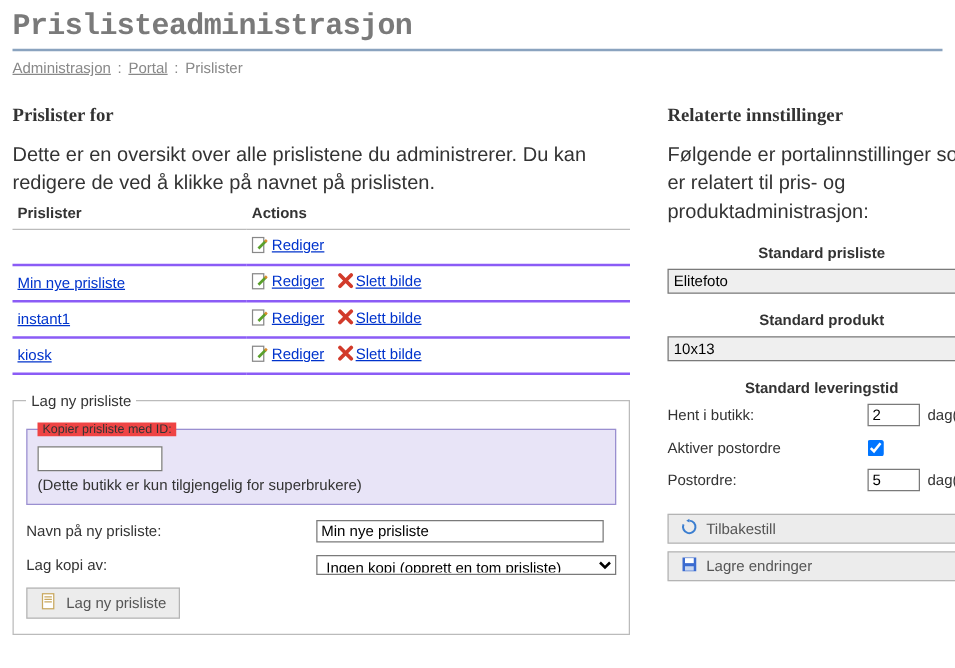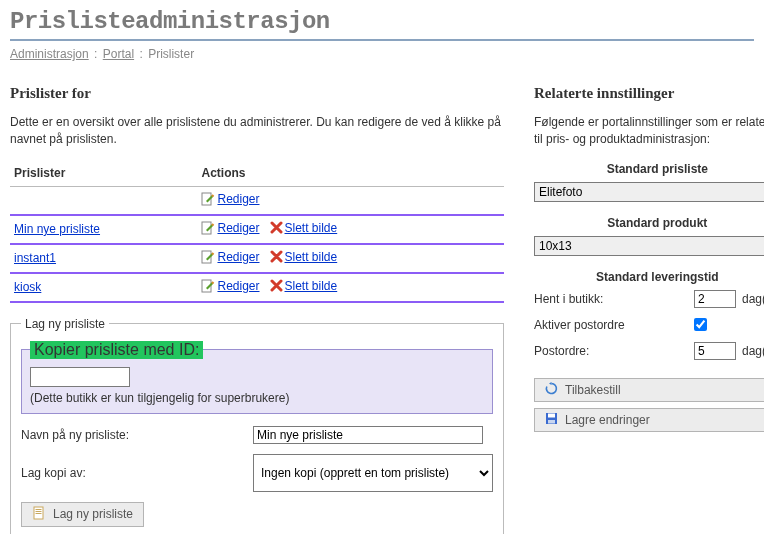--- a/index.html
+++ b/index.html
@@ -42,22 +42,21 @@
   .left { flex: 0 0 462px; }
   .right { flex: 1; }
   h2 {
     font-size: 15px;
     font-weight: bold;
     color: #333;
     margin-bottom: 12px;
     font-family: Liberation Serif, serif;
   }
   .intro {
-    font-size: 12px;
-    margin-bottom: 14px;
+    font-size: 16px;
     line-height: 1.4;
   }
   table.pricelists {
     width: 100%;
     border-collapse: collapse;
   }
   table.pricelists th {
     text-align: left;
     font-weight: bold;
     font-size: 12px;
@@ -94,22 +93,22 @@
     font-size: 12px;
   }
   fieldset.copybox {
     border: 1px solid #9a8fd0;
     background: #e8e4f7;
     padding: 6px 8px 8px 8px;
     margin-bottom: 12px;
   }
   fieldset.copybox legend {
     padding: 0 4px;
-    font-size: 16px;
-    background: #22c55e;
+    font-size: 10px;
+    background: #ef4444;
   }
   fieldset.copybox .note {
     font-size: 12px;
     margin-top: 4px;
   }
   .copy-input {
     width: 100px;
     border: 1px solid #7a7a7a;
     padding: 2px 3px;
     font-size: 12px;
@@ -126,21 +125,21 @@
     flex: 0 0 200px;
     font-size: 12px;
   }
   .form-row input[type=text], .form-row select {
     font-size: 12px;
     padding: 1px 3px;
     border: 1px solid #7a7a7a;
     background: #fff;
   }
   .form-row input[type=text] { width: 230px; }
-  .form-row select { width: 240px; height: 38px; }
+  .form-row select { width: 240px; height: 16px; }
   .btn {
     display: inline-flex;
     align-items: center;
     gap: 5px;
     background: #ececec;
     border: 1px solid #b4b4b4;
     padding: 3px 10px;
     font-size: 12px;
     font-family: inherit;
     color: #555;

